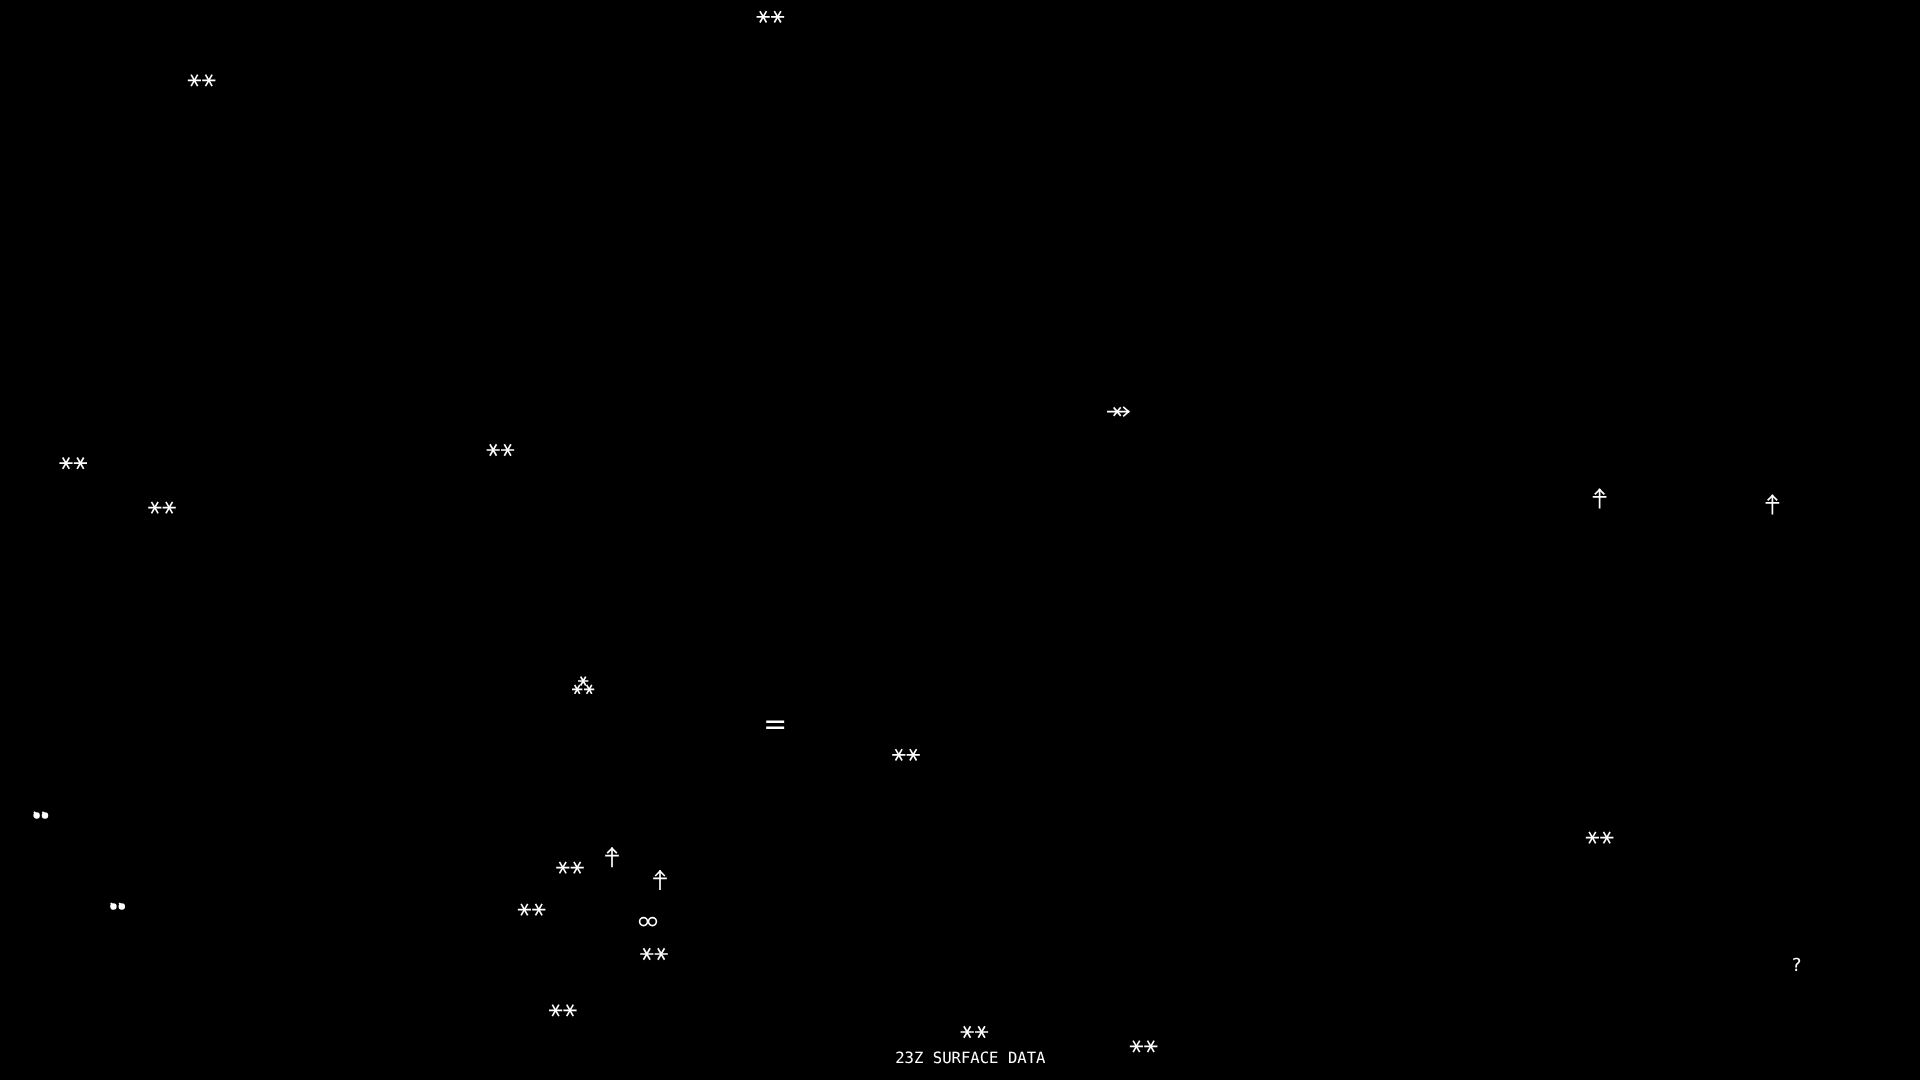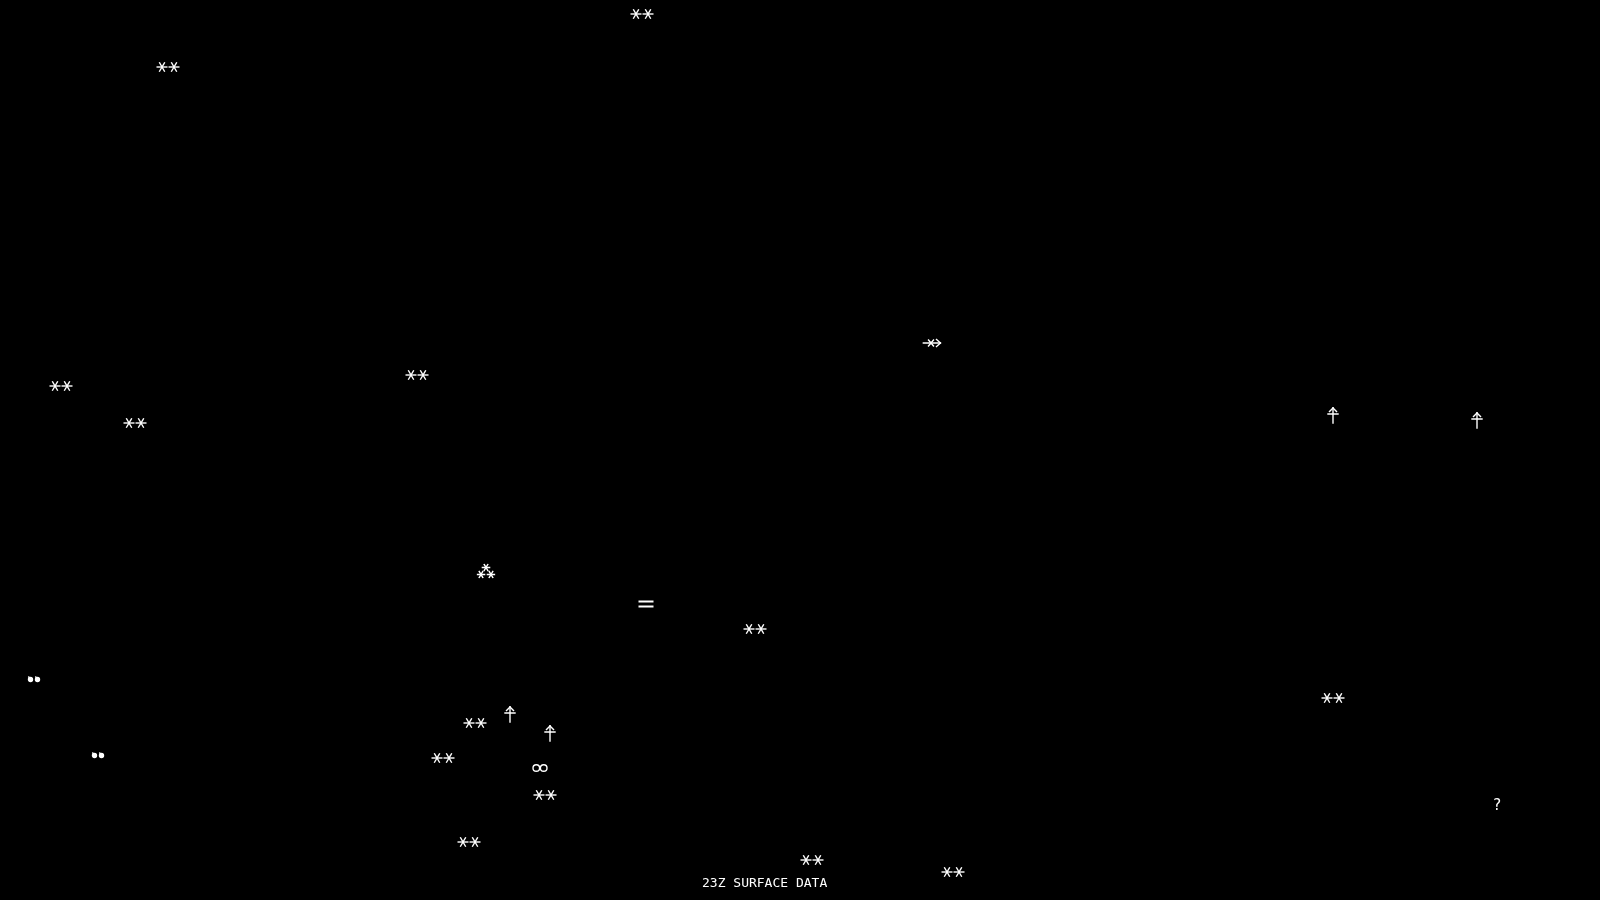--- a/index.html
+++ b/index.html
@@ -254,14 +254,14 @@
         <svg width="24" height="12" viewBox="0 0 24 12" fill="none" stroke="#ffffff" stroke-width="1.4" stroke-linecap="square">
           <line x1="1.2000000000000002" y1="6" x2="10.8" y2="6"></line>
           <line x1="3.6" y1="1.8432000000000004" x2="8.4" y2="10.1568"></line>
           <line x1="8.4" y1="1.8432000000000004" x2="3.6" y2="10.1568"></line>
           <line x1="13.2" y1="6" x2="22.8" y2="6"></line>
           <line x1="15.6" y1="1.8432000000000004" x2="20.4" y2="10.1568"></line>
           <line x1="20.4" y1="1.8432000000000004" x2="15.6" y2="10.1568"></line>
         </svg>
       </div>
     </div>
-  <div class="caption" id="caption" style="left: 702px; top: 875px; color: rgb(255, 255, 255);">23Z SURFACE DATA</div>
+  <div class="caption" id="caption" style="left: 746px; top: 875px; color: rgb(255, 255, 255);">23Z SURFACE DATA</div>
 </div>
 
 </body></html>

